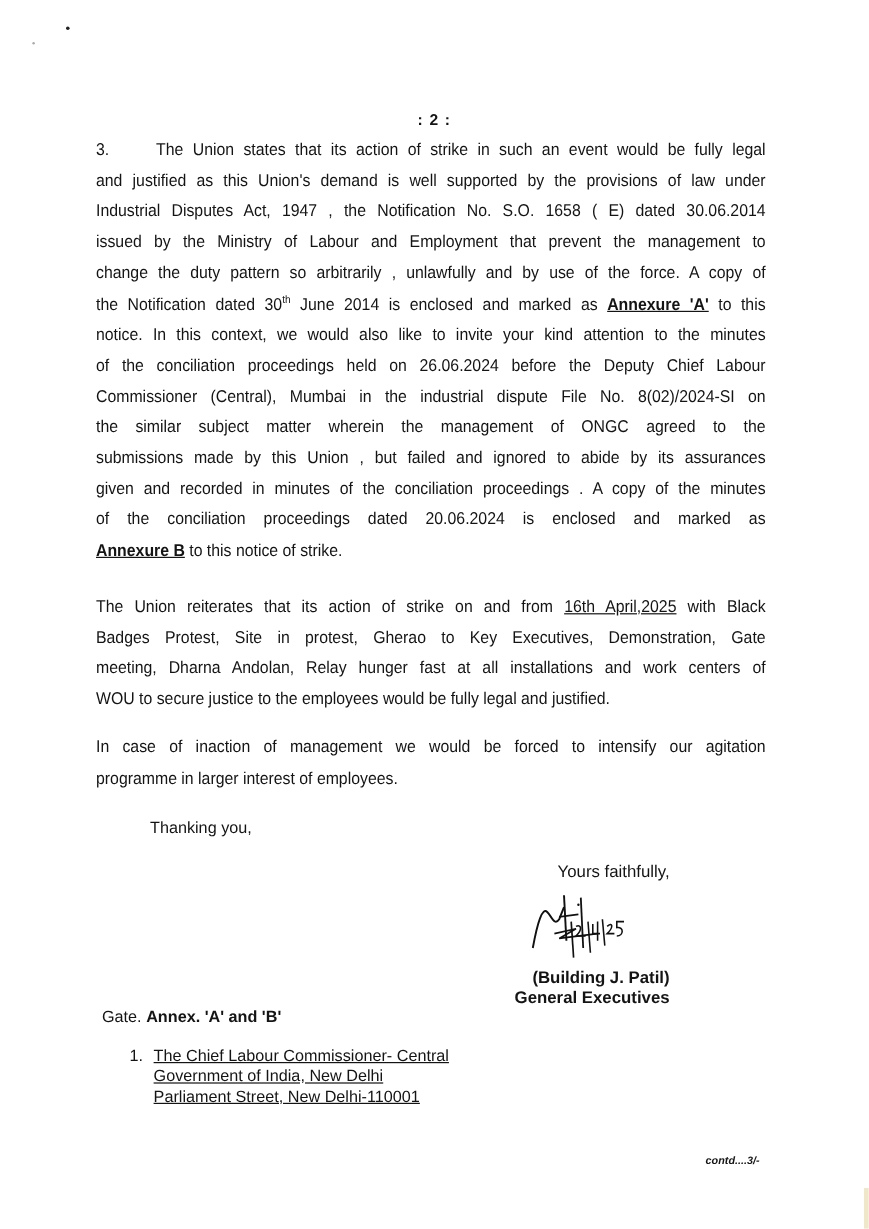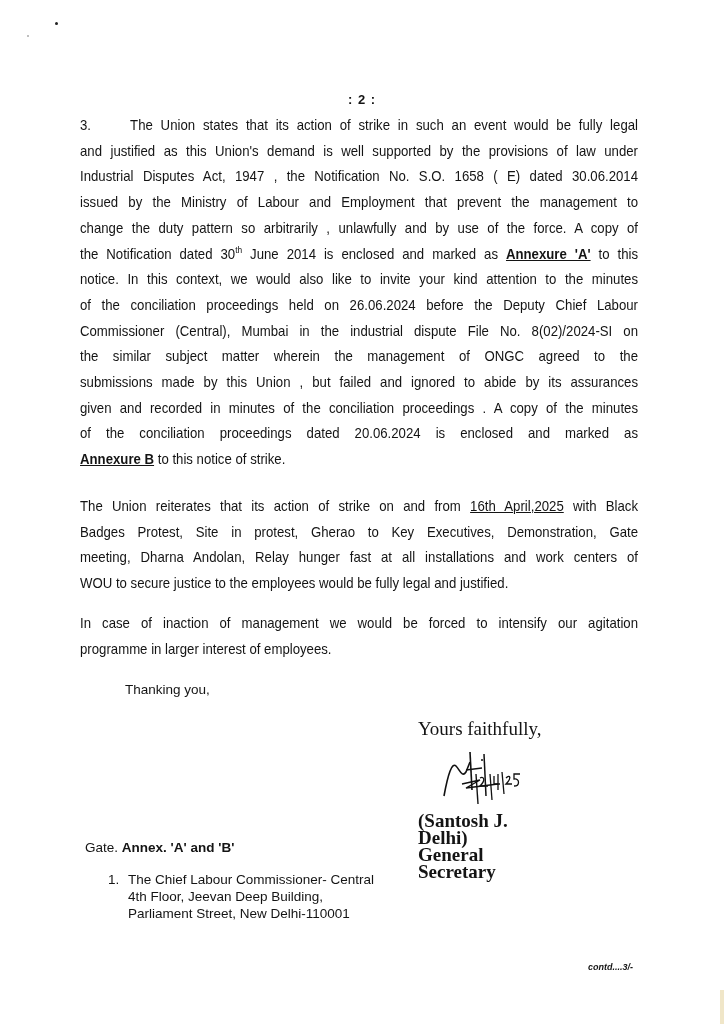--- a/index.html
+++ b/index.html
@@ -20,27 +20,27 @@
   }
   .line { display: block; white-space: nowrap; text-align: justify; text-align-last: justify; }
   .line.last { text-align-last: left; }
   .tab { display: inline-block; width: 42px; }
   .u { text-decoration: underline; }
   .b { font-weight: bold; }
   sup { font-size: 9px; line-height: 0; }
   .closing {
     position: absolute; font-family: "Liberation Sans", sans-serif; font-size: 13.5px;
   }
-  .sig-block { position: absolute; left: 418px; top: 718px; width: 140px; text-align: left;
-    font-family: Liberation Serif, serif; font-size: 19px; }
+  .sig-block { position: absolute; left: 418px; top: 718px; width: 140px; text-align: right;
+    font-family: Liberation Sans, sans-serif; font-size: 14px; }
   .sig-name { font-weight: bold; line-height: 17px; }
   .encl { position: absolute; left: 85px; top: 840px; font-family: "Liberation Sans", sans-serif; font-size: 13.5px; }
   .addr { position: absolute; left: 108px; top: 871px; font-family: "Liberation Sans", sans-serif; font-size: 13.5px; line-height: 17px; }
   .addr .num { position: absolute; left: 0; top: 0; }
-  .addr .lines { margin-left: 20px; }
+  .addr .lines { margin-left: 20px; text-decoration: underline; }
   .contd { position: absolute; left: 588px; top: 962px; font-family: Liberation Sans, sans-serif; font-size: 9px; font-weight: bold; font-style: italic; }
   .edge { position: absolute; right: 0; top: 990px; width: 4px; height: 34px; background: #f0e6c8; }
 </style>
 </head>
 <body>
 
 <div class="speck" style="left:55px;top:22px;width:3px;height:3px;"></div>
 <div class="speck" style="left:27px;top:35px;width:2px;height:2px;background:#aaa;"></div>
 
 <div class="page-num">: 2 :</div>
@@ -85,31 +85,31 @@
     <path d="M48 10 L50 52" fill="none" stroke="#111" stroke-width="1.5"></path>
     <path d="M26 40 L44 36 L30 44 L62 40" fill="none" stroke="#111" stroke-width="1.4"></path>
     <path d="M40 30 L42 60" fill="none" stroke="#111" stroke-width="1.4"></path>
     <path d="M44 34 C48 32, 50 36, 44 42 L52 42" fill="none" stroke="#111" stroke-width="1.3"></path>
     <path d="M54 30 L56 56" fill="none" stroke="#111" stroke-width="1.3"></path>
     <path d="M58 32 L58 40 L64 40 M62 30 L62 46" fill="none" stroke="#111" stroke-width="1.3"></path>
     <path d="M66 28 L68 50" fill="none" stroke="#111" stroke-width="1.3"></path>
     <path d="M70 34 C74 30, 76 34, 70 40 L76 40 M84 30 L78 30 L78 35 C84 34, 84 42, 78 42" fill="none" stroke="#111" stroke-width="1.3"></path>
     <circle cx="46" cy="16" r="1" fill="#111"></circle>
   </svg>
-  <div class="sig-name">(Santosh J. Delhi)</div>
-  <div class="sig-name">General Secretary</div>
+  <div class="sig-name">(Building J. Patil)</div>
+  <div class="sig-name">General Executives</div>
 </div>
 
 <div class="encl">
   <span>Gate. </span><span class="b">Annex. 'A' and 'B'</span>
 </div>
 
 <div class="addr">
   <span class="num">1.</span>
   <div class="lines">
     <div>The Chief Labour Commissioner- Central</div>
-    <div>4th Floor, Jeevan Deep Building,</div>
+    <div>Government of India, New Delhi</div>
     <div>Parliament Street, New Delhi-110001</div>
   </div>
 </div>
 
 <div class="contd">contd....3/-</div>
 <div class="edge"></div>
 
 </body></html>

